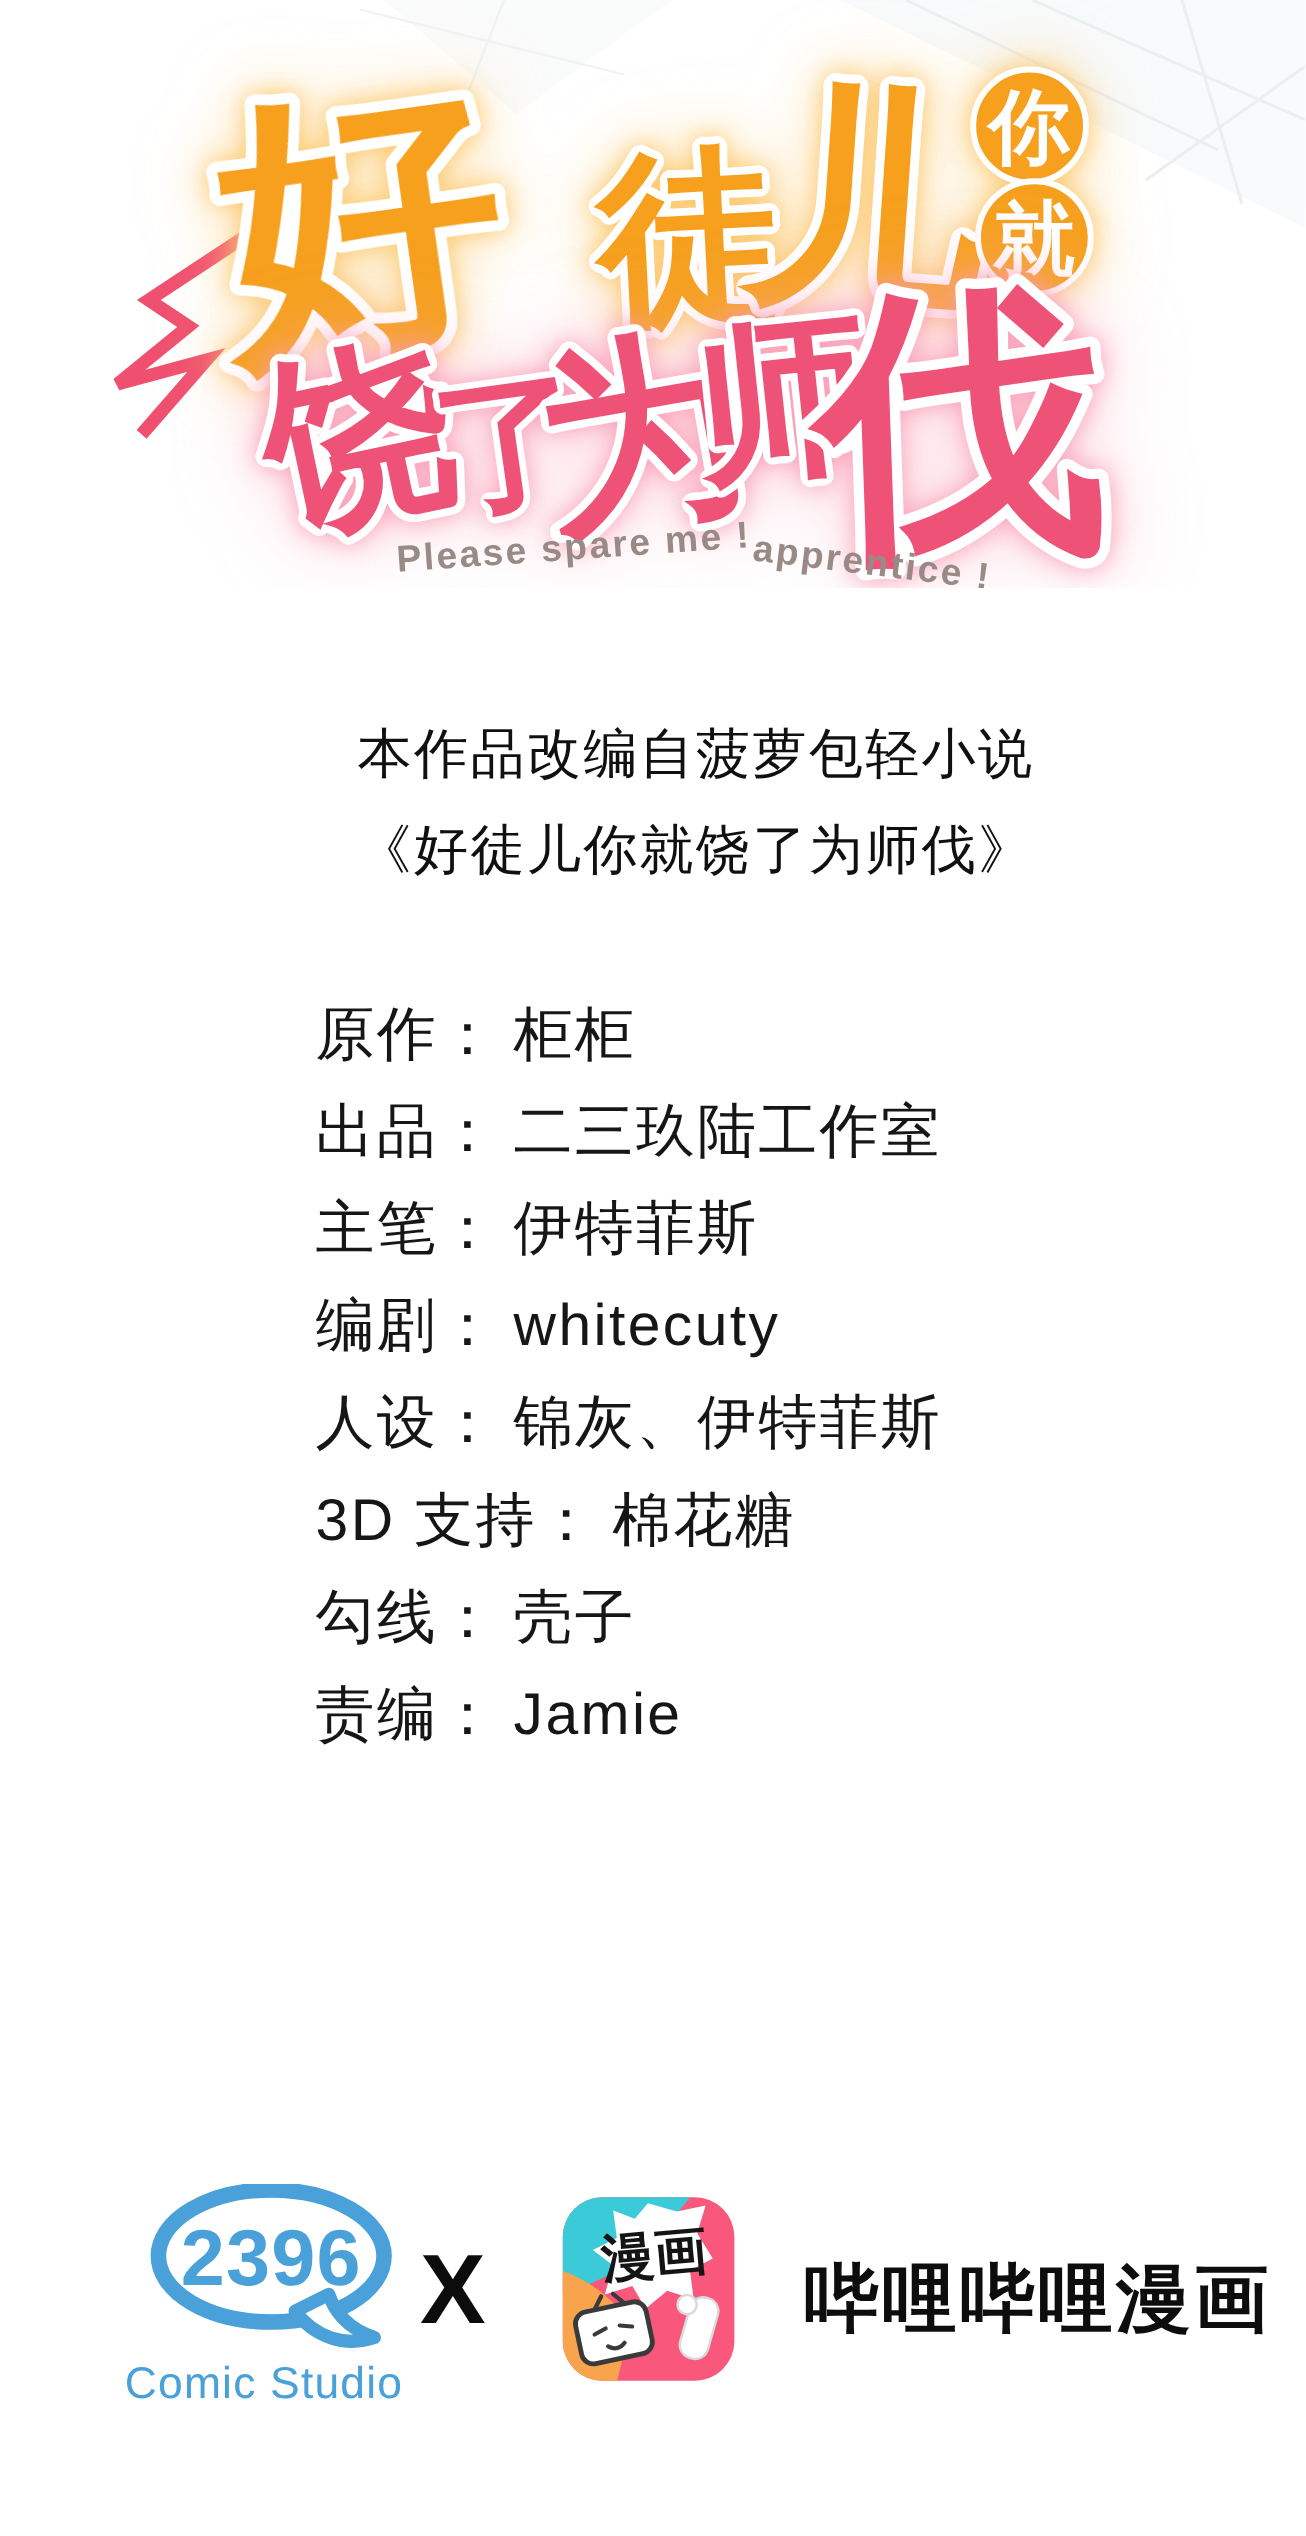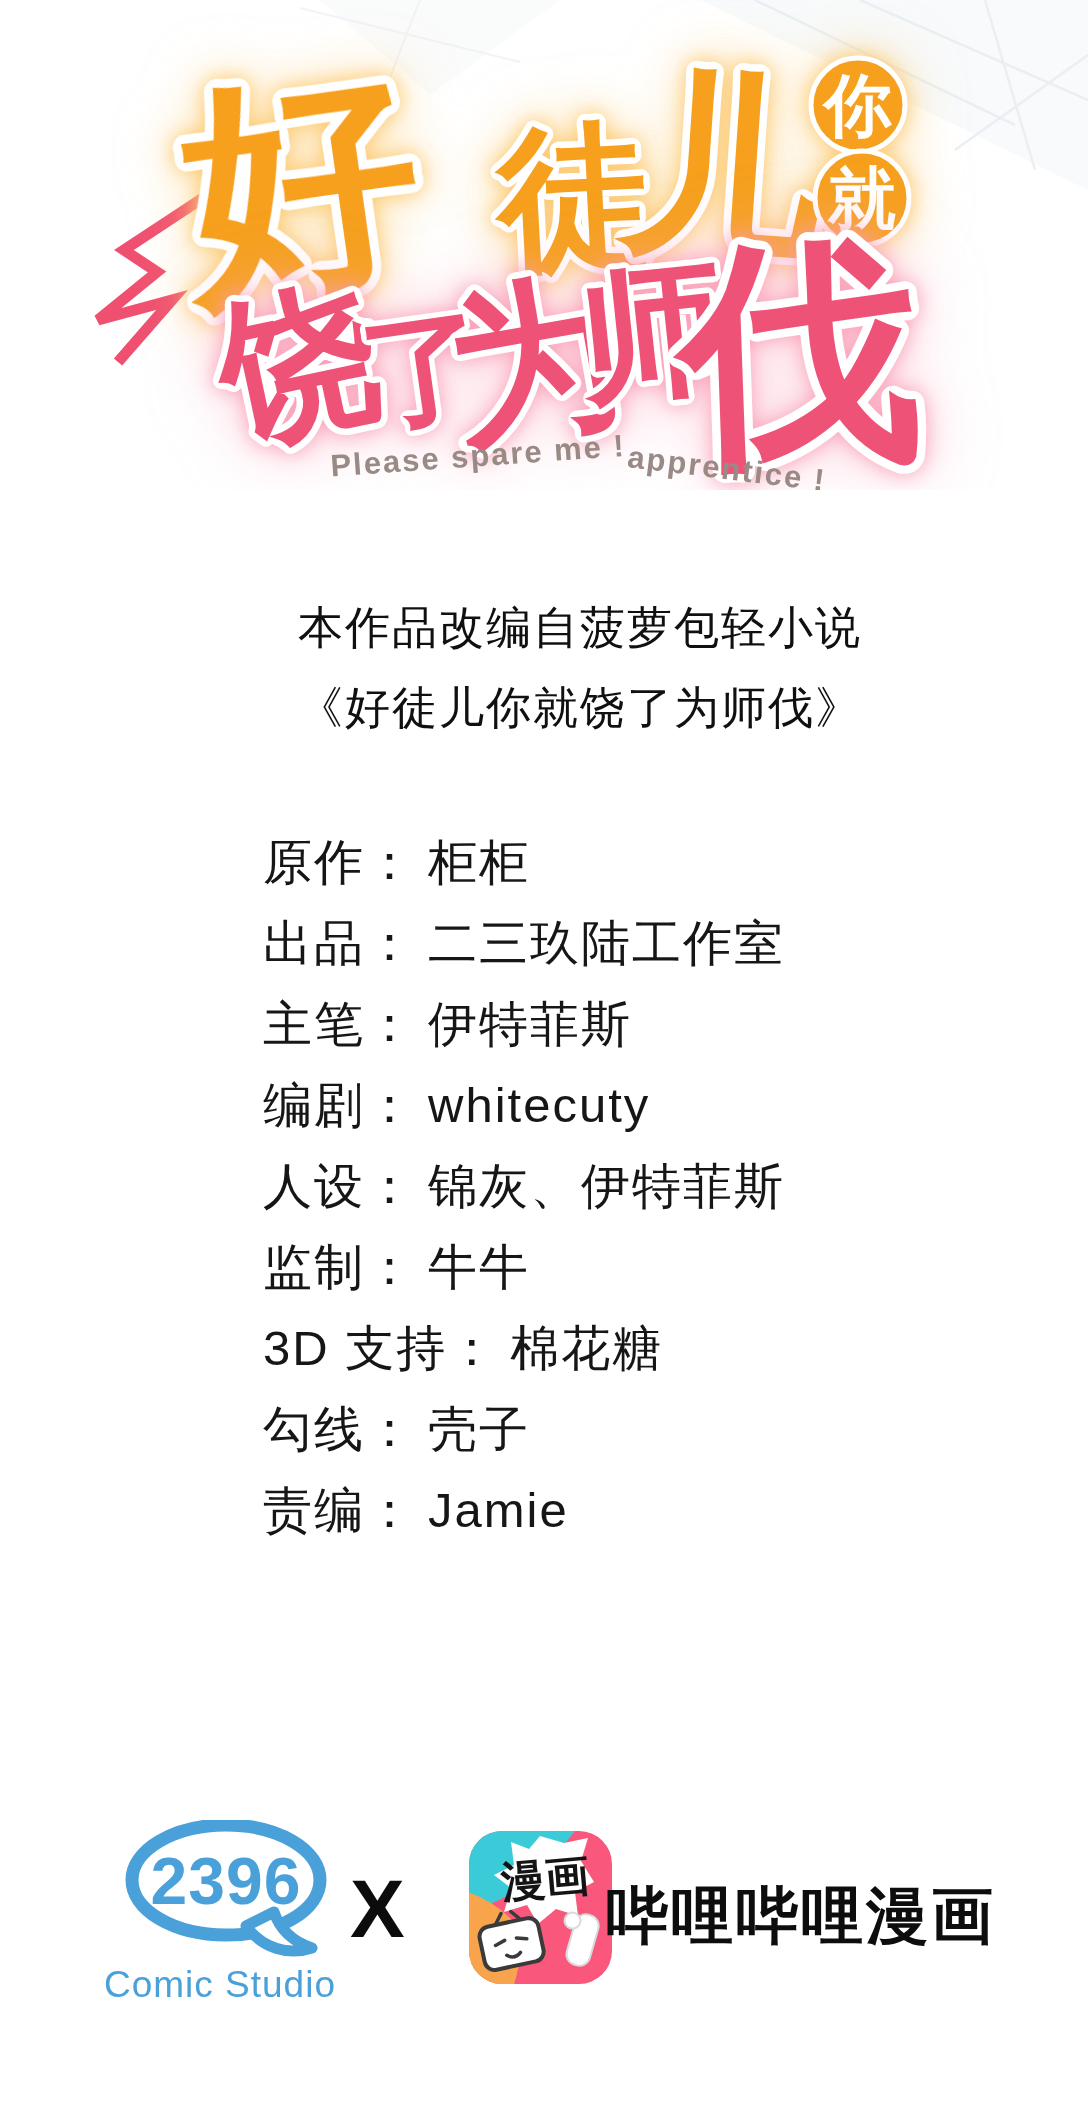--- a/index.html
+++ b/index.html
@@ -31,21 +31,21 @@
   .adaptation p{margin:0;font-size:45px;line-height:80px;font-weight:400;color:#101010;letter-spacing:2px;}
   
   .credits{position:absolute;top:822px;left:263px;}
   .credit-row{font-size:49px;line-height:81px;letter-spacing:2px;color:#161616;white-space:nowrap;}
   .credit-value{margin-left:12px;}
   
   .studio-logo{position:absolute;left:100px;top:1820px;width:236px;text-align:right;}
   .studio-name{font-size:37px;font-weight:500;color:var(--studio-blue);letter-spacing:1px;margin-top:0px;}
   .x-mark{position:absolute;left:350px;top:1862px;font-size:82px;font-weight:900;color:#0c0c0c;}
   .bili-icon{position:absolute;left:468px;top:1830px;}
-  .platform-name{position:absolute;left:606px;top:1874px;font-size:62px;font-weight:700;color:#0d0d0d;letter-spacing:3px;white-space:nowrap;}
+  .platform-name{position:absolute;left:670px;top:1874px;font-size:62px;font-weight:700;color:#0d0d0d;letter-spacing:3px;white-space:nowrap;}
   .bubble-digits{fill:var(--studio-blue);font-weight:900;letter-spacing:1px;text-anchor:middle;}
   .icon-bubble-text{fill:#141414;font-weight:900;text-anchor:middle;}
 </style>
 </head>
 <body>
 
 <div class="page">
 
   <svg class="bg-pattern" width="1088" height="260" viewBox="0 0 1088 260">
     <polygon points="700,0 1088,0 1088,190" fill="#f5f8fa" opacity="0.75"></polygon>
@@ -95,23 +95,20 @@
     <div class="credit-row">
       <span>主笔：</span><span class="credit-value">伊特菲斯</span>
     </div>
     <div class="credit-row">
       <span>编剧：</span><span class="credit-value">whitecuty</span>
     </div>
     <div class="credit-row">
       <span>人设：</span><span class="credit-value">锦灰、伊特菲斯</span>
     </div>
     <div class="credit-row">
-      <span>监制：</span><span class="credit-value">牛牛</span>
-    </div>
-    <div class="credit-row">
       <span>3D 支持：</span><span class="credit-value">棉花糖</span>
     </div>
     <div class="credit-row">
       <span>勾线：</span><span class="credit-value">壳子</span>
     </div>
     <div class="credit-row">
       <span>责编：</span><span class="credit-value">Jamie</span>
     </div>
   </div>
 

